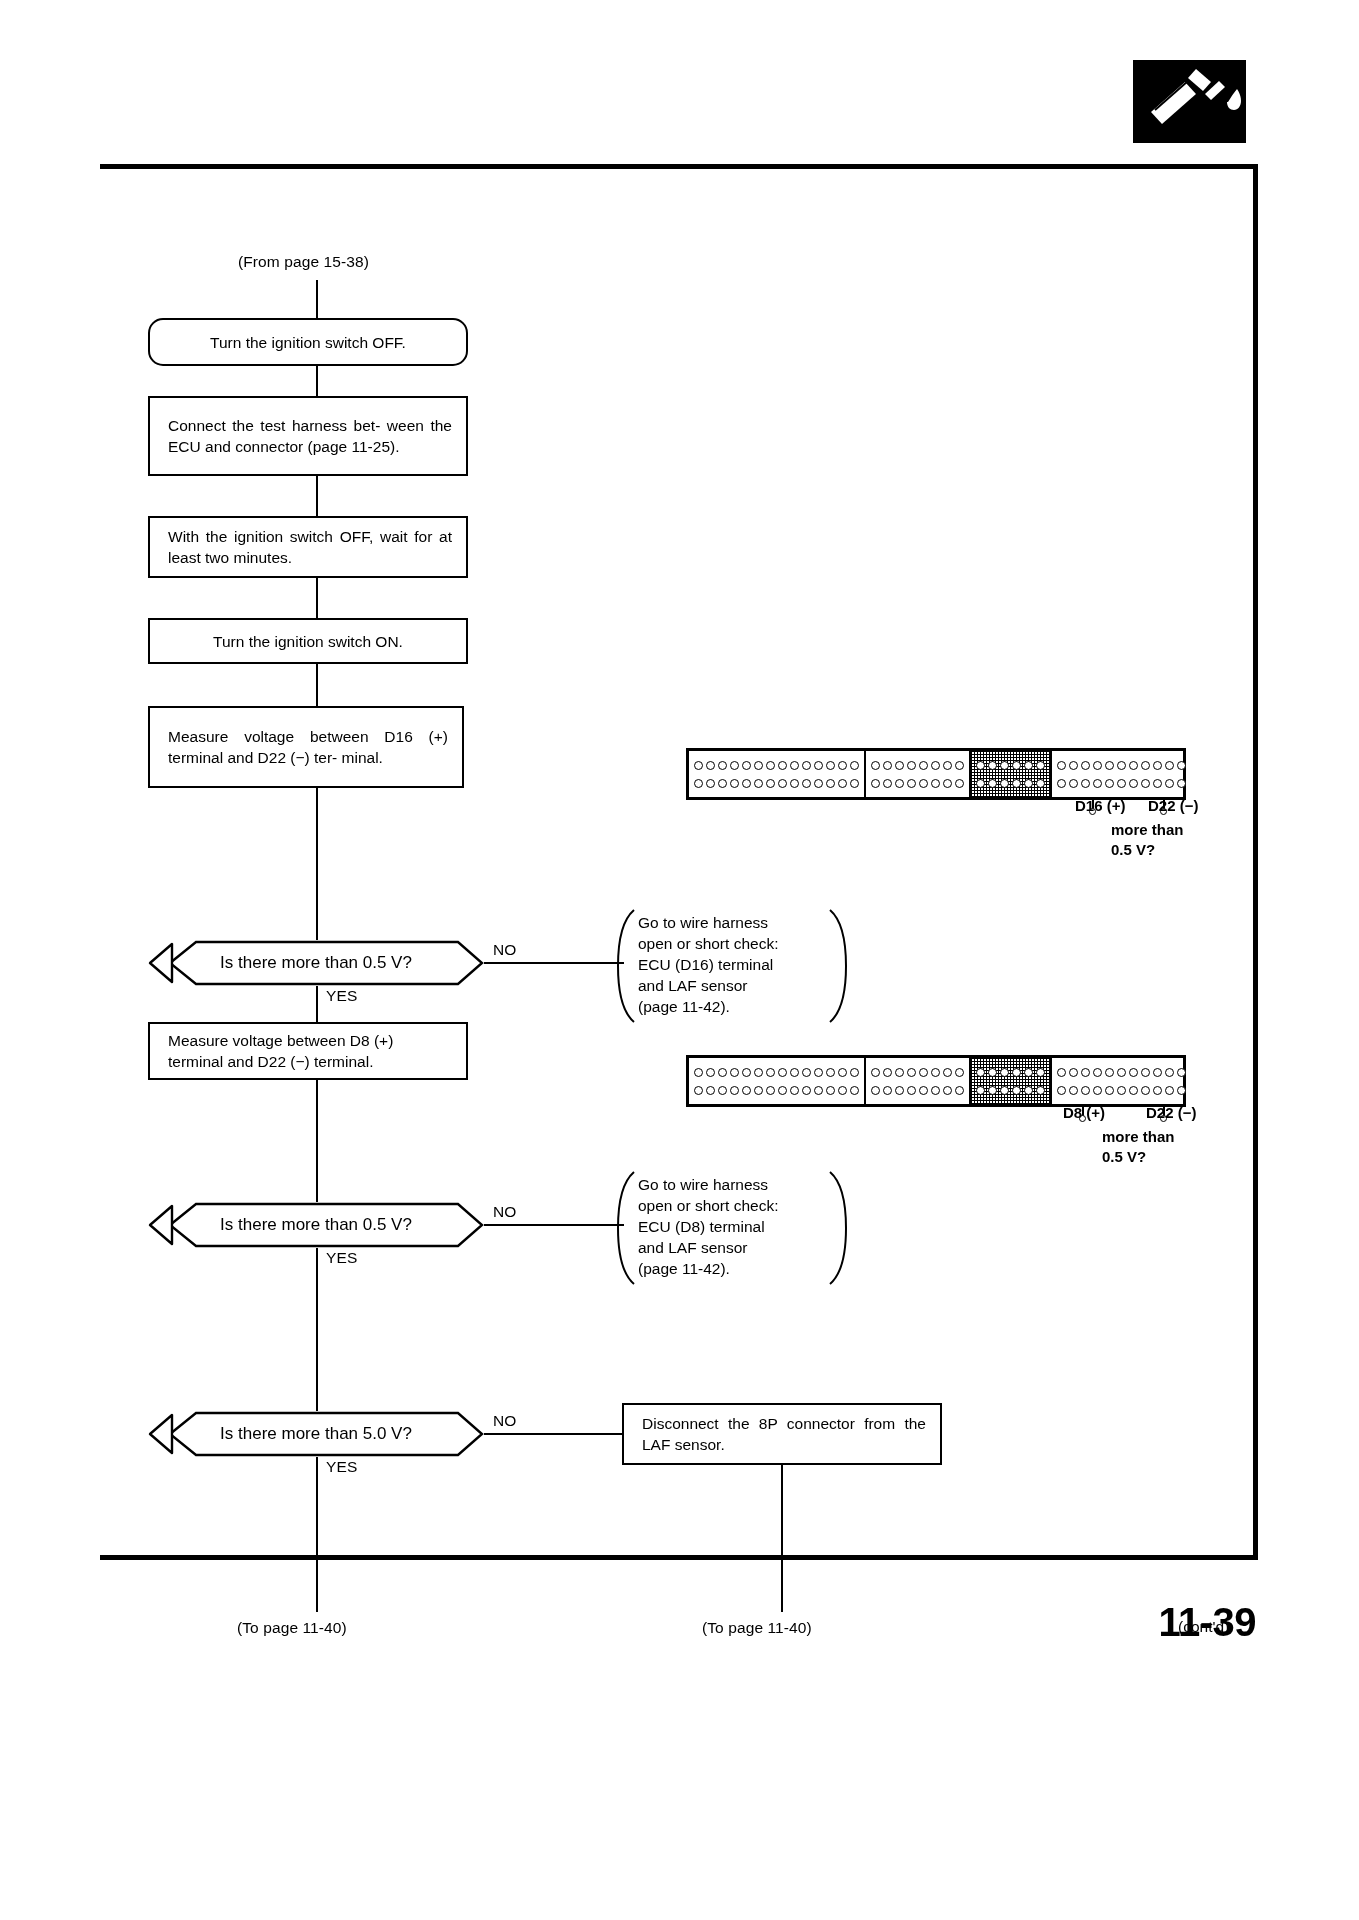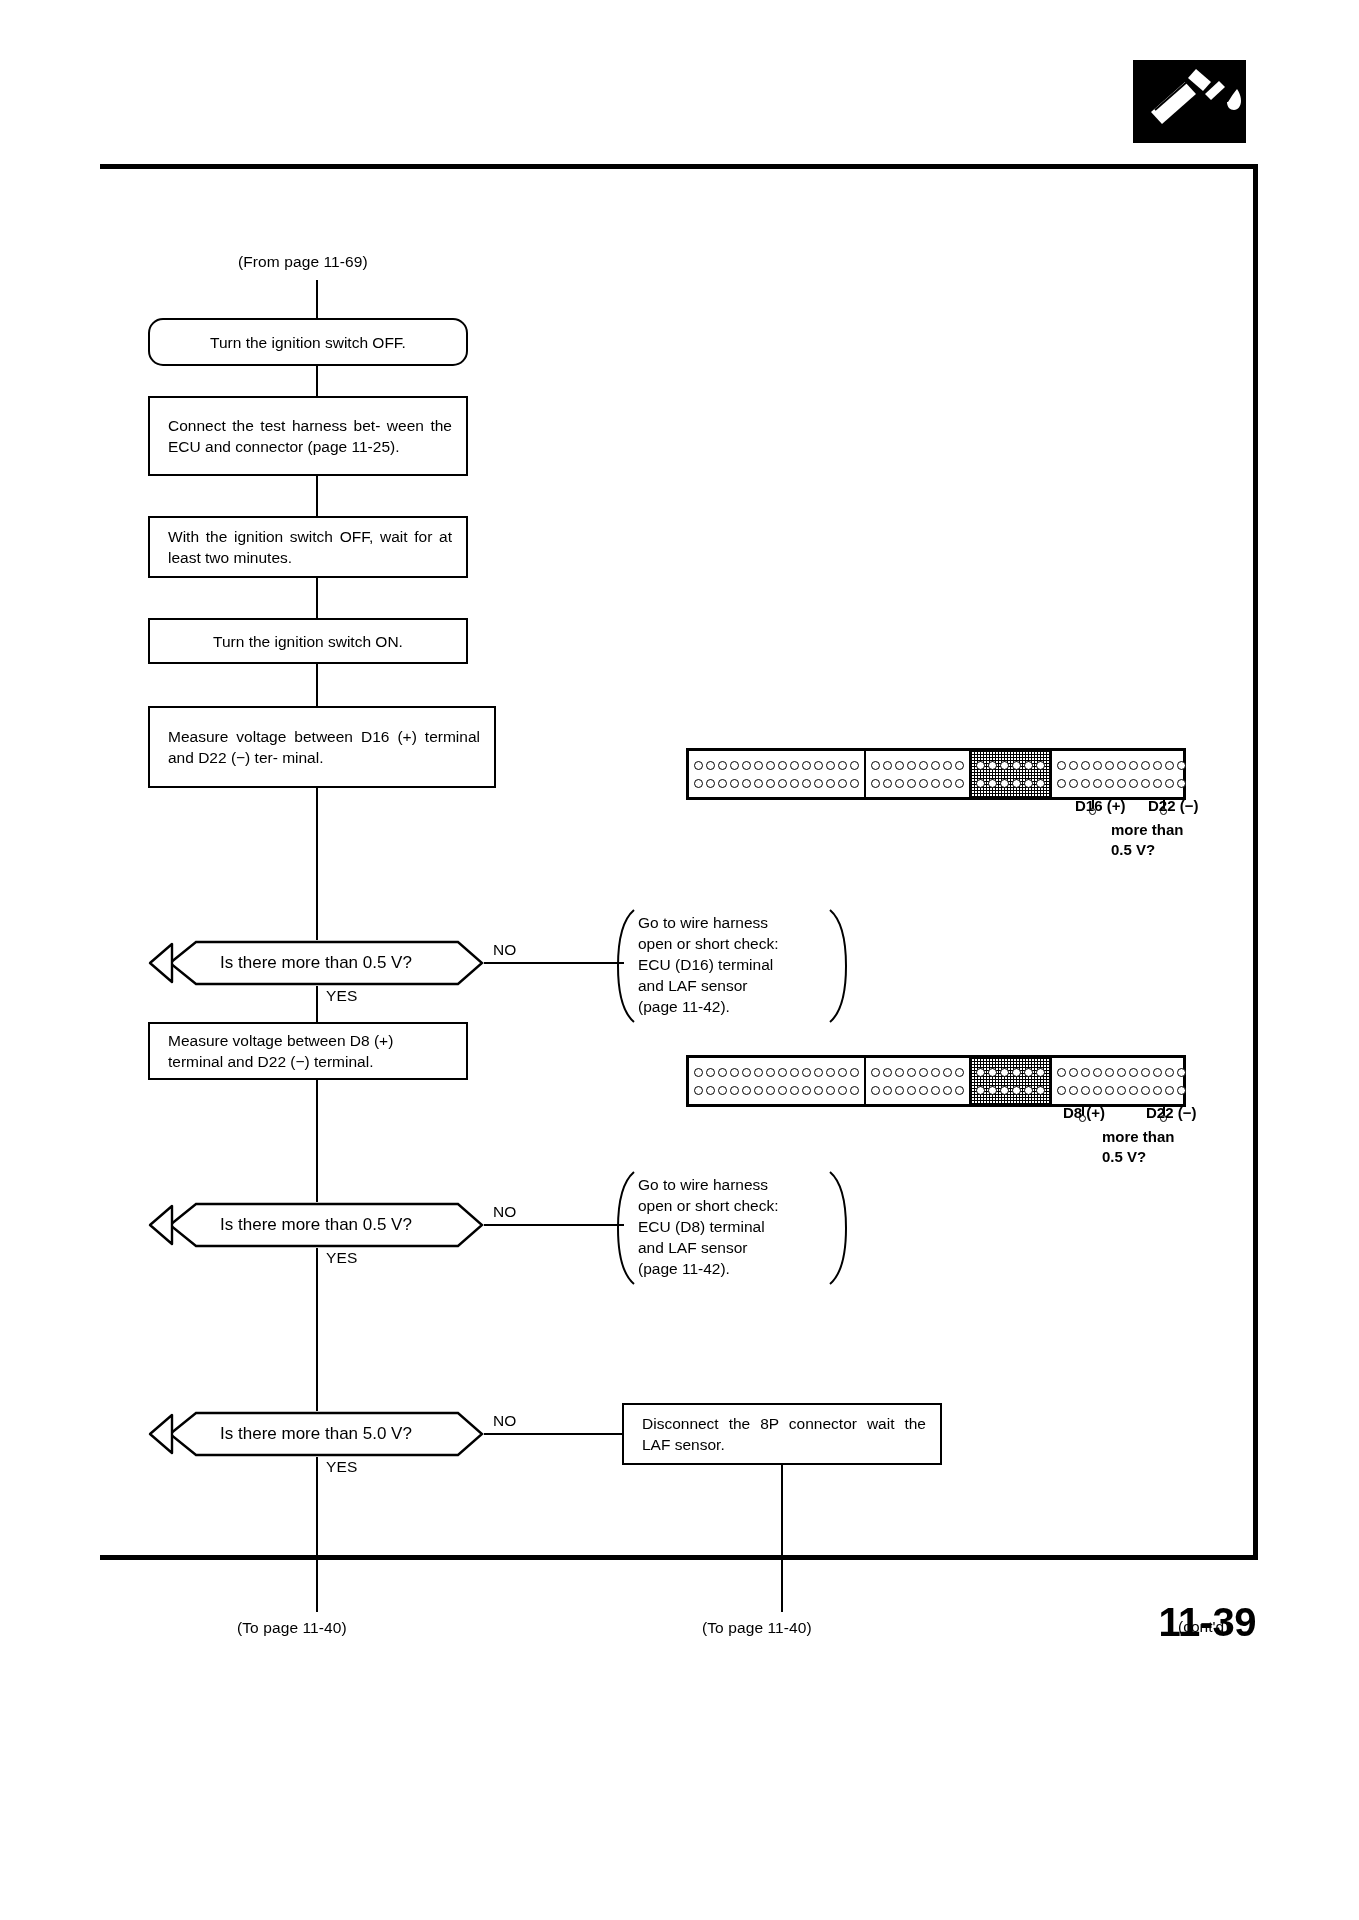--- a/index.html
+++ b/index.html
@@ -108,21 +108,21 @@
       <g stroke="#000" stroke-width="2" fill="none">
         <path d="M22 50 L55 21"></path>
       </g>
     </svg>
   </div>
 
   <div class="rule-top"></div>
   <div class="rule-right"></div>
   <div class="rule-bottom"></div>
 
-  <div class="txt" style="left:238px;top:252px;">(From page 11-69)</div>
+  <div class="txt" style="left:238px;top:252px;">(From page 15-38)</div>
   <div class="vline" style="left:316px;top:280px;height:38px;"></div>
 
   <div class="pbox" style="left:148px;top:318px;width:320px;height:48px;border-radius:15px;">
     <div class="inner ctr">Turn the ignition switch OFF.</div>
   </div>
   <div class="vline" style="left:316px;top:366px;height:30px;"></div>
 
   <div class="pbox" style="left:148px;top:396px;width:320px;height:80px;">
     <div class="inner just">Connect the test harness bet-
 ween the ECU and connector
@@ -134,21 +134,21 @@
     <div class="inner just">With the ignition switch OFF,
 wait for at least two minutes.</div>
   </div>
   <div class="vline" style="left:316px;top:578px;height:40px;"></div>
 
   <div class="pbox" style="left:148px;top:618px;width:320px;height:46px;">
     <div class="inner ctr">Turn the ignition switch ON.</div>
   </div>
   <div class="vline" style="left:316px;top:664px;height:42px;"></div>
 
-  <div class="pbox" style="left:148px;top:706px;width:348px;height:82px;">
+  <div class="pbox" style="left:148px;top:706px;width:316px;height:82px;">
     <div class="inner just">Measure voltage between D16
 (+) terminal and D22 (−) ter-
 minal.</div>
   </div>
   <div class="vline" style="left:316px;top:788px;height:152px;"></div>
 
   <div class="conn" id="connector1" style="left:686px;top:748px;width:500px;height:52px;">
       <div class="cseg">
         <div class="crow">
           <span class="pin"></span>
@@ -443,21 +443,21 @@
     </svg>
     <div class="dlabel">Is there more than 5.0 V?</div>
   </div>
   <div class="hline" style="left:484px;top:1433px;width:139px;"></div>
   <div class="txt" style="left:493px;top:1411px;">NO</div>
   <div class="txt" style="left:326px;top:1457px;">YES</div>
   <div class="vline" style="left:316px;top:1457px;height:155px;"></div>
 
   <div class="pbox" style="left:622px;top:1403px;width:320px;height:62px;">
     <div class="inner just">Disconnect the 8P connector
-wait the LAF sensor.</div>
+from the LAF sensor.</div>
   </div>
   <div class="vline" style="left:781px;top:1465px;height:147px;"></div>
 
   <div class="txt" style="left:237px;top:1618px;">(To page 11-40)</div>
   <div class="txt" style="left:702px;top:1618px;">(To page 11-40)</div>
   <div class="contd" style="left:1178px;top:1618px;">(cont'd)</div>
 
   <div class="pagenum">11-39</div>
 
 </div>

